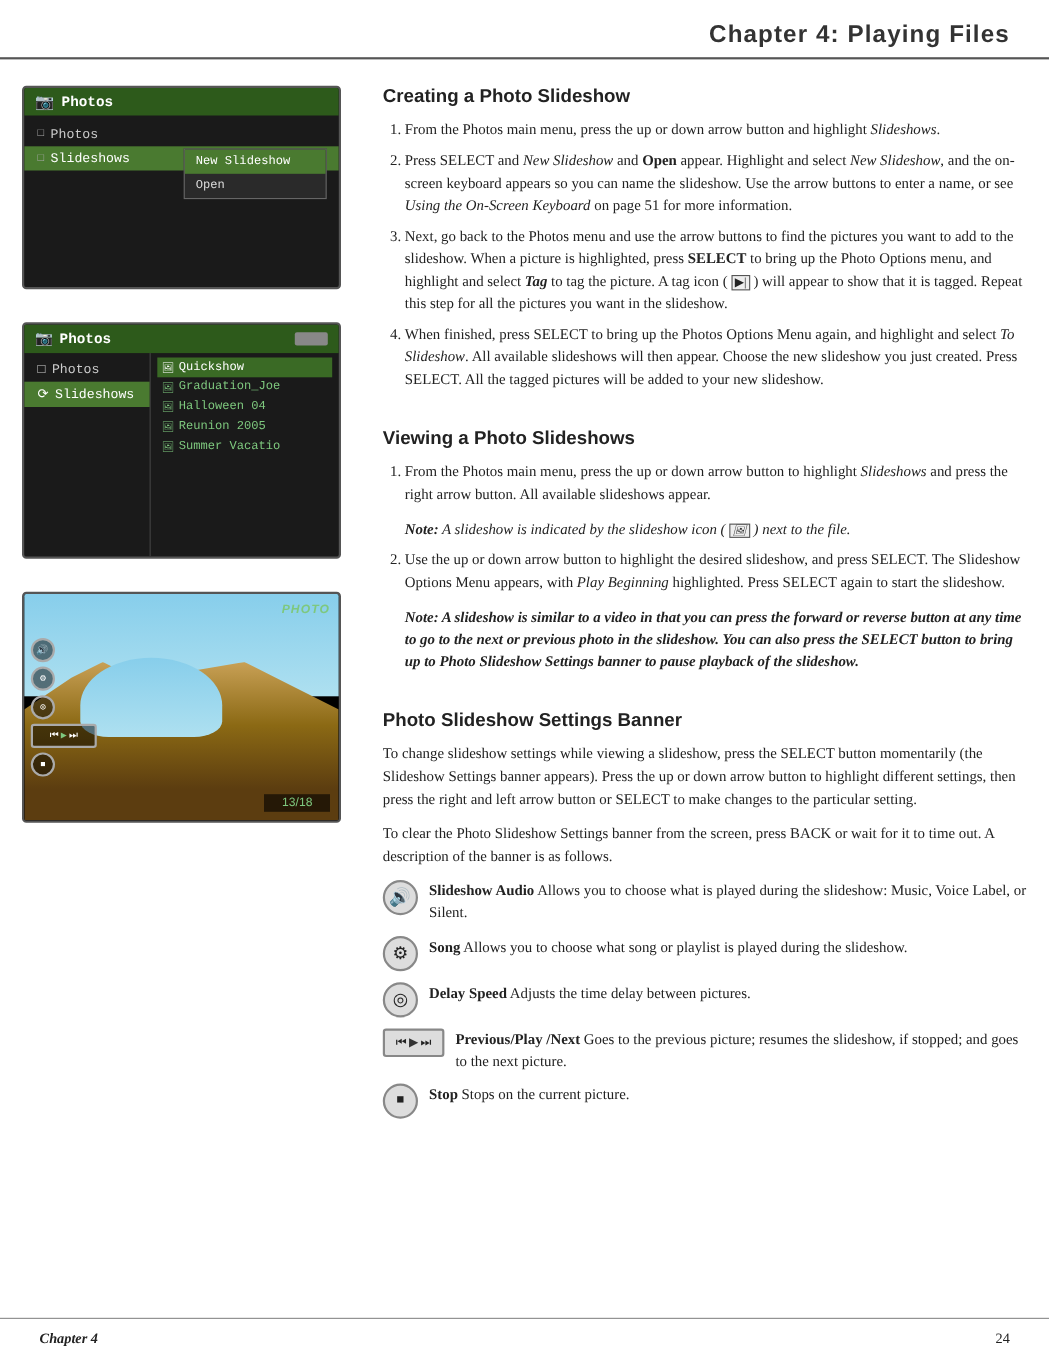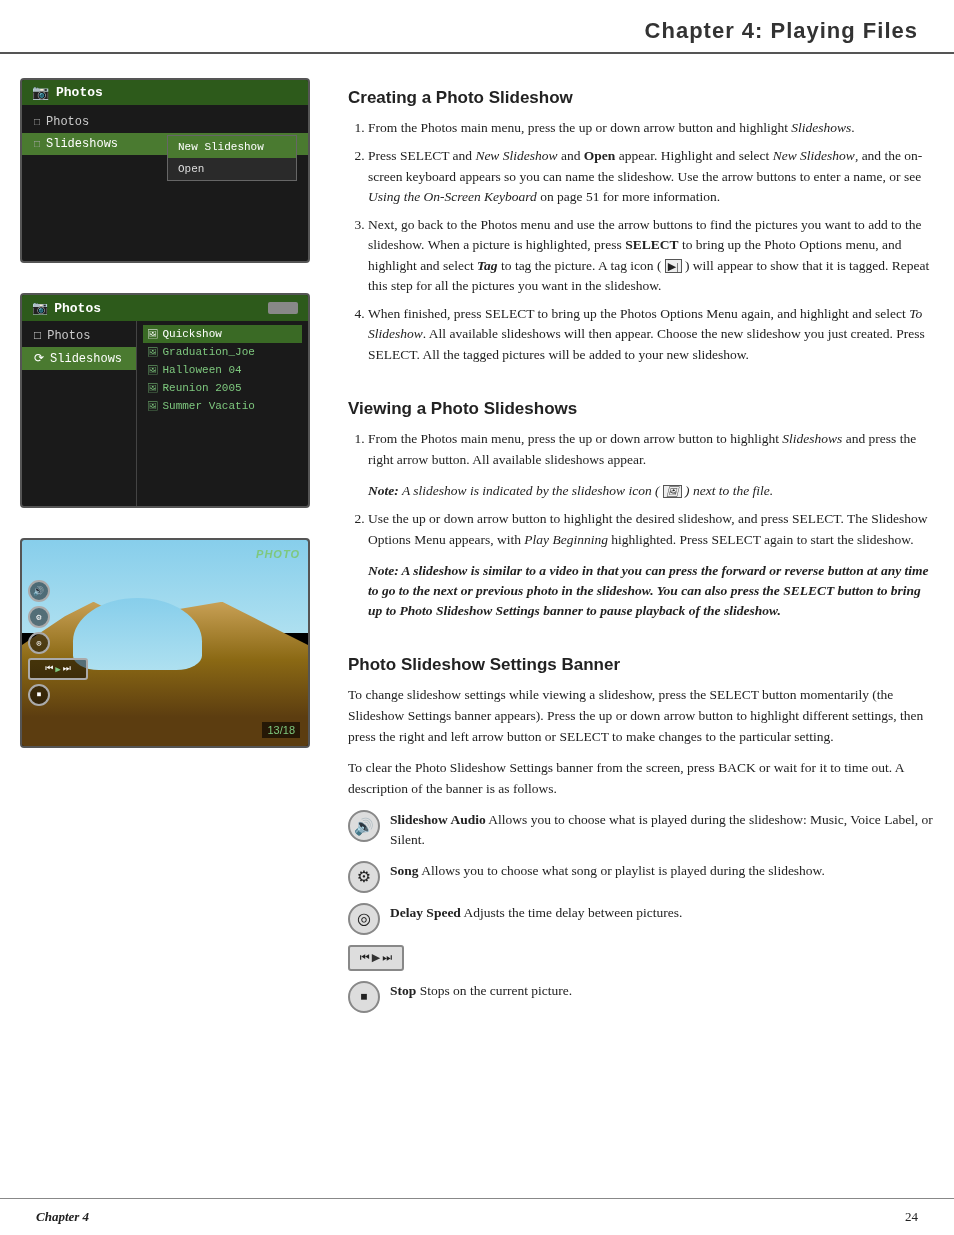--- a/index.html
+++ b/index.html
@@ -38,21 +38,20 @@
       min-width: 330px;
       padding: 24px 16px 24px 20px;
       display: flex;
       flex-direction: column;
       align-items: flex-start;
       gap: 30px;
     }
     .right-col {
       flex: 1;
       padding: 24px 17px 24px 18px;
-      margin-top: 10px;
     }
 
     
     .device-screen {
       width: 290px;
       background: #1a1a1a;
       border: 2px solid #555;
       border-radius: 4px;
       overflow: hidden;
       font-family: 'Courier New', monospace;
@@ -204,21 +203,21 @@
       gap: 2px;
     }
     .photo-counter {
       position: absolute;
       bottom: 8px;
       right: 8px;
       background: rgba(0,0,0,0.6);
       color: #7ec87e;
       font-family: Arial, sans-serif;
       font-size: 11px;
-      padding: 2px 5px;
+      padding: 2px 16px;
     }
 
     
     .section-title {
       font-family: Arial, sans-serif;
       font-size: 17px;
       font-weight: bold;
       color: #222;
       margin-bottom: 10px;
       margin-top: 6px;
@@ -481,20 +480,23 @@
         <span class="bold">Delay Speed</span>  Adjusts the time delay between pictures.
       </div>
     </div>
 
     <div class="icon-desc-row">
       <div class="icon-desc-wide">
         <span>⏮</span>
         <span style="color:#333;">▶</span>
         <span>⏭</span>
       </div>
+      <div class="icon-desc-text">
+        <span class="bold">Previous/Play /Next</span>  Goes to the previous picture; resumes the slideshow, if stopped; and goes to the next picture.
+      </div>
     </div>
 
     <div class="icon-desc-row">
       <div class="icon-desc-icon" style="font-size:14px;">⏹</div>
       <div class="icon-desc-text">
         <span class="bold">Stop</span>  Stops on the current picture.
       </div>
     </div>
 
   </div>

